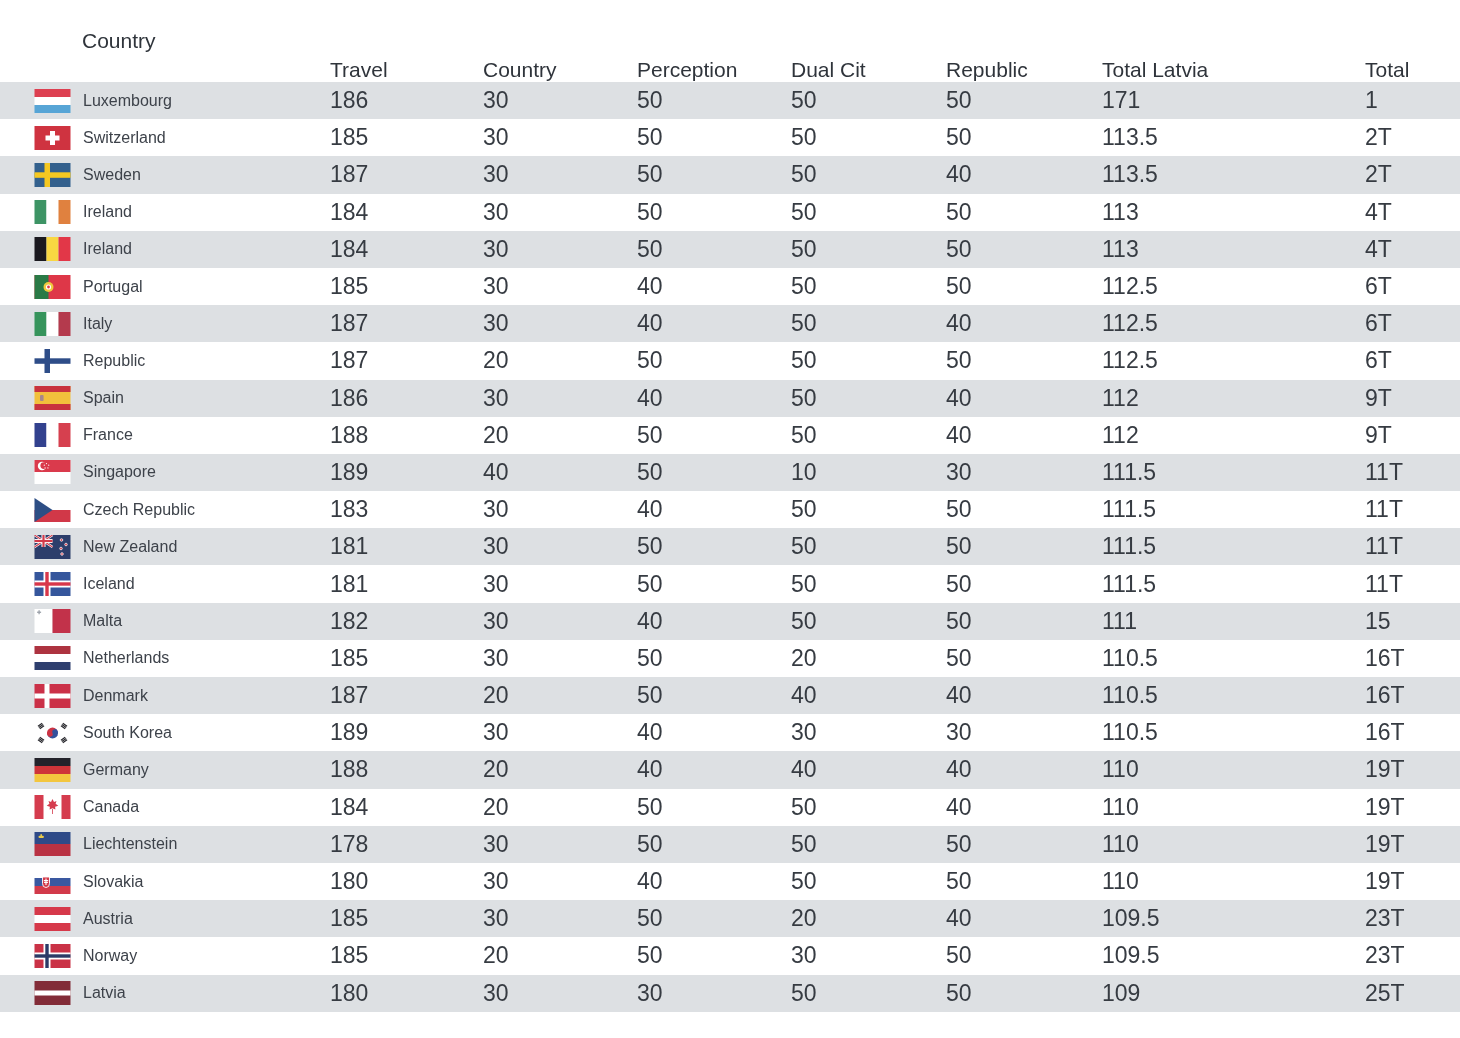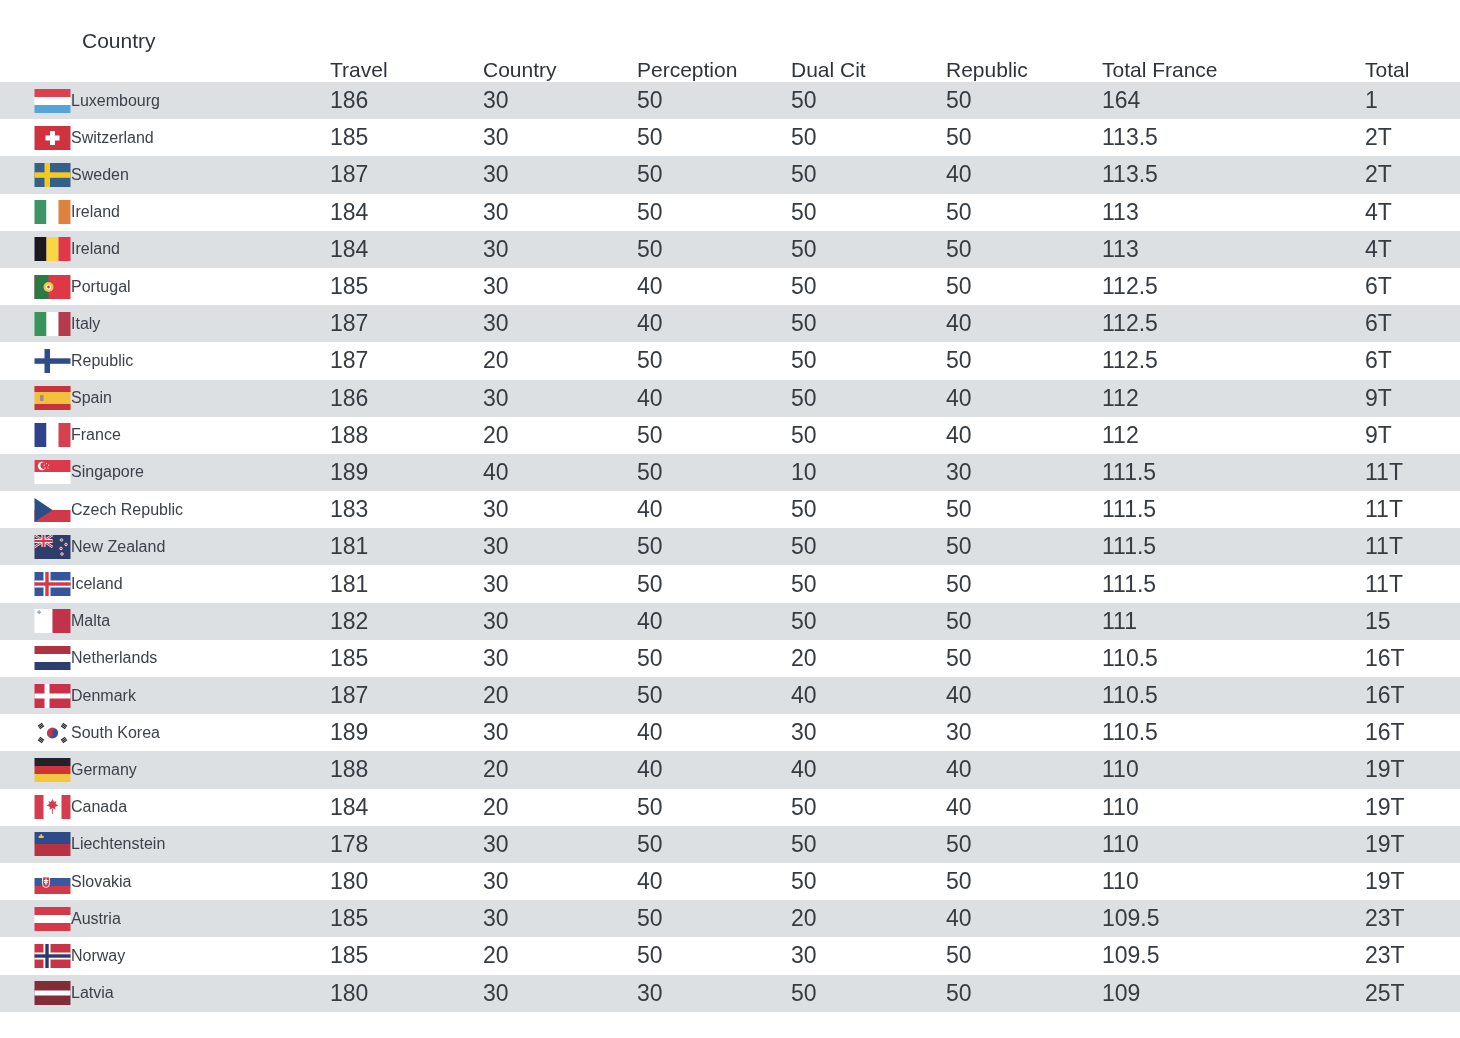--- a/index.html
+++ b/index.html
@@ -9,54 +9,54 @@
   .header-row,.row{display:grid;grid-template-columns:330px 153px 154px 154px 155px 156px 263px 95px}
   .header-row{height:82px;align-items:end;padding-bottom:2px}
   .cell.h{font-size:21px;line-height:1;color:#2f343b}
   .cell.h.country{padding-left:82px}
   .row{height:37.2px;align-items:center}
   .row.odd{background:#dde0e3}
   .cell.num{font-size:23px;line-height:1;color:#363b42}
   .cell.country{display:flex;align-items:center;padding-left:34px;height:100%}
   .flag{width:37px;height:24px;flex:0 0 37px;display:block}
   .flag svg{display:block}
-  .cname{font-size:16px;color:#3d424a;white-space:nowrap}
+  .cname{margin-left:12px;font-size:16px;color:#3d424a;white-space:nowrap}
 </style>
 </head>
 <body>
 
 <div class="table">
   <div class="header-row" id="header-row">
       <div class="cell h country">Country</div>
       <div class="cell h travel">Travel</div>
       <div class="cell h taxation">Country</div>
       <div class="cell h perception">Perception</div>
       <div class="cell h dual_cit">Dual Cit</div>
       <div class="cell h freedom">Republic</div>
-      <div class="cell h total_score">Total France</div>
+      <div class="cell h total_score">Total Latvia</div>
       <div class="cell h rank">Total</div>
     </div>
   <div id="rows">
       <div class="row odd">
         <div class="cell country">
           <span class="flag">
             <svg width="37" height="24" viewBox="0 0 36 24">
               <rect width="36" height="8" fill="#dd4051"></rect>
               <rect y="8" width="36" height="8" fill="#fff"></rect>
               <rect y="16" width="36" height="8" fill="#57a5d6"></rect>
             </svg>
           </span>
           <span class="cname">Luxembourg</span>
         </div>
         <div class="cell num travel">186</div>
         <div class="cell num taxation">30</div>
         <div class="cell num perception">50</div>
         <div class="cell num dual_cit">50</div>
         <div class="cell num freedom">50</div>
-        <div class="cell num total_score">164</div>
+        <div class="cell num total_score">171</div>
         <div class="cell num rank">1</div>
       </div>
       <div class="row even">
         <div class="cell country">
           <span class="flag">
             <svg width="37" height="24" viewBox="0 0 36 24">
               <rect width="36" height="24" fill="#cf3340"></rect>
               <rect x="15.5" y="5" width="5" height="14" fill="#fff"></rect>
               <rect x="11" y="9.5" width="14" height="5" fill="#fff"></rect>
             </svg>

